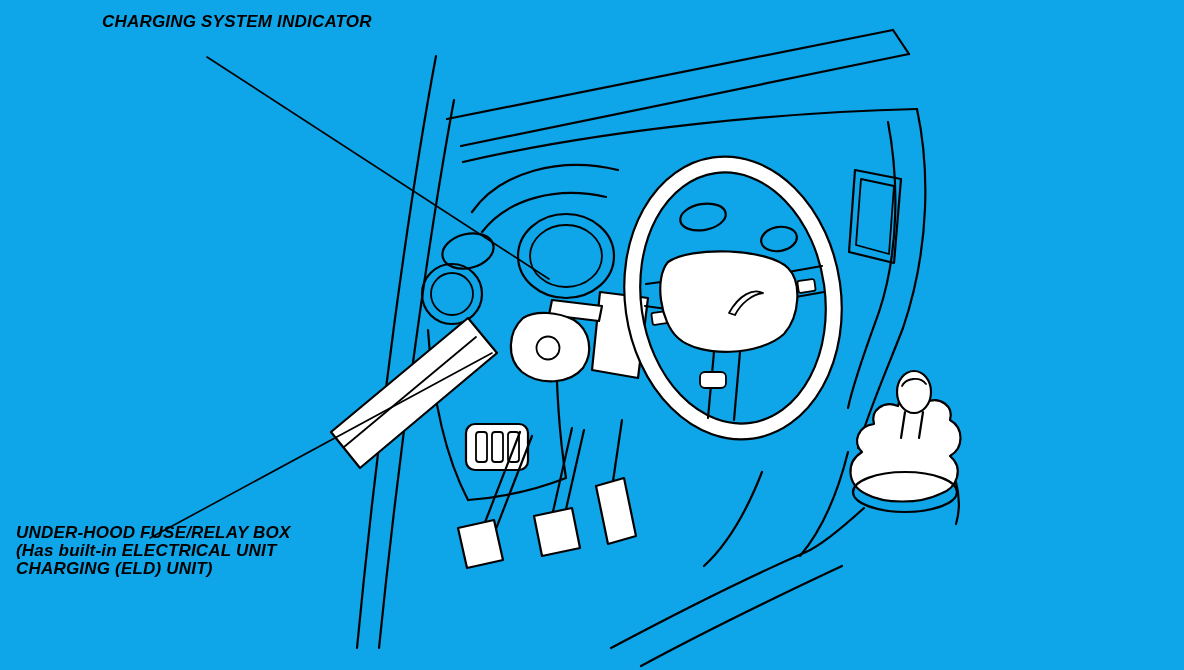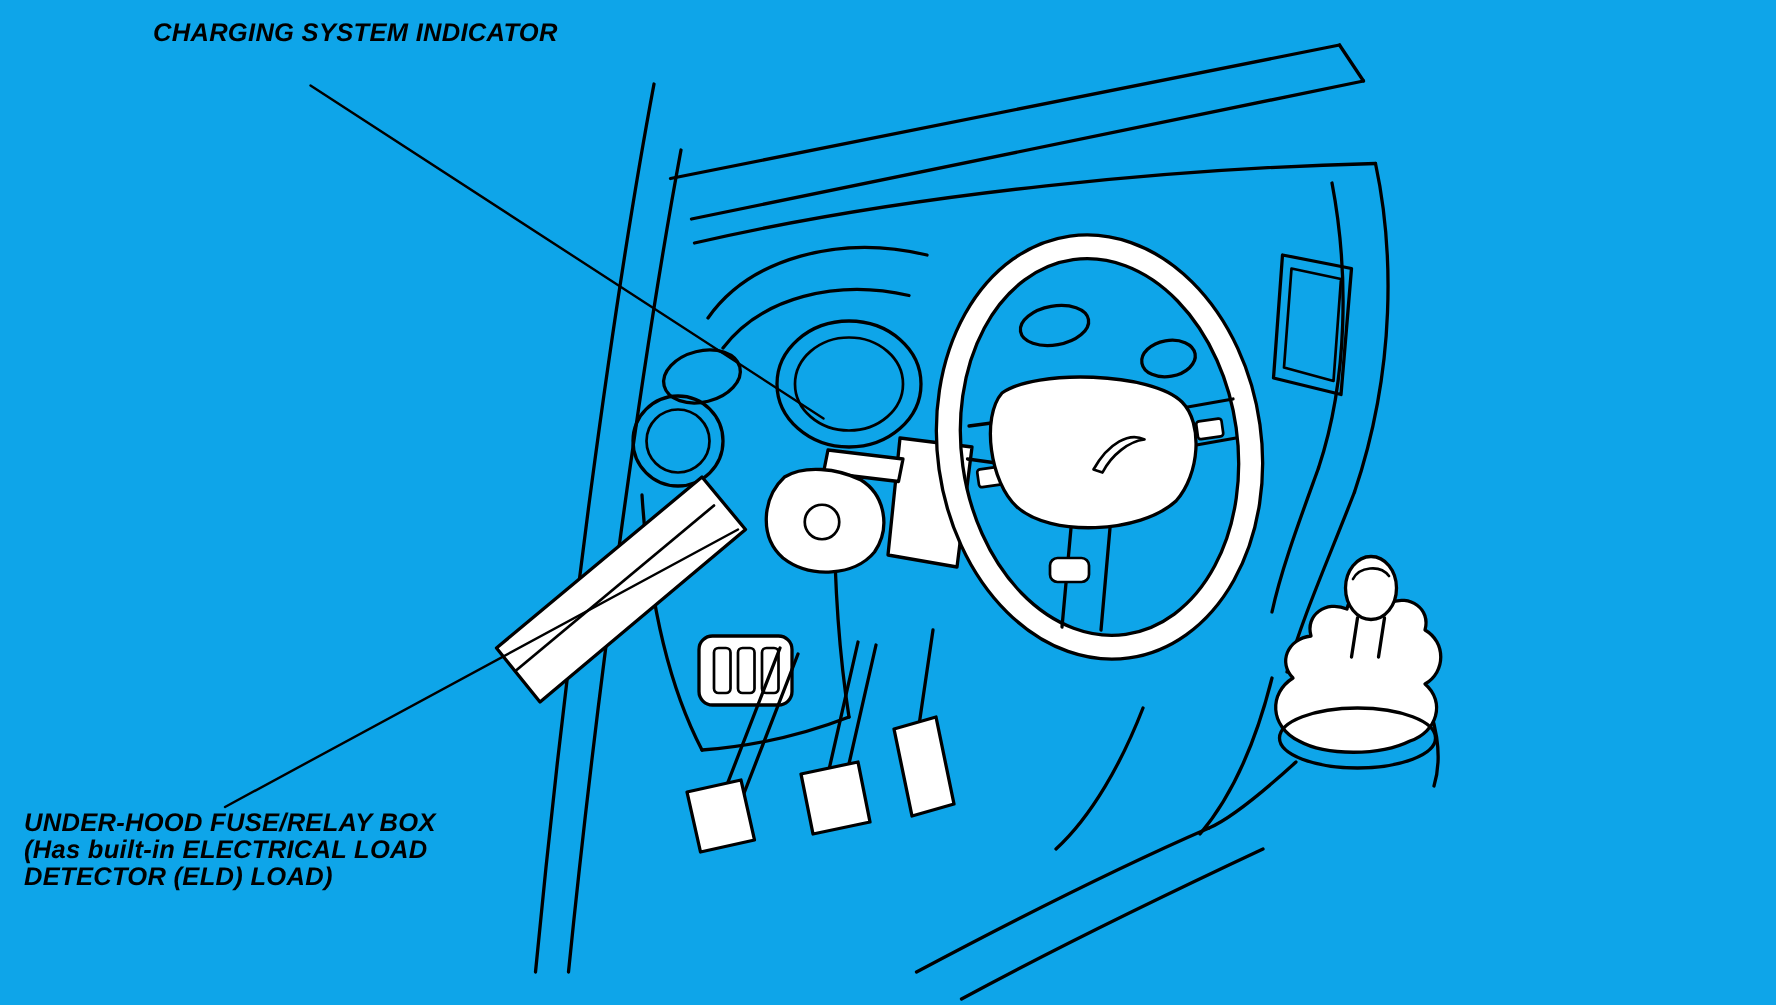--- a/index.html
+++ b/index.html
@@ -25,21 +25,21 @@
     position: absolute;
     color: #000000;
     font-weight: 700;
     font-size: 17px;
     line-height: 18px;
     letter-spacing: 0.2px;
     white-space: nowrap;
   }
   .callout div { margin: 0; padding: 0; }
   #callout-charging { left: 102px; top: 13px; }
-  #callout-fusebox  { left: 16px;  top: 540px; }
+  #callout-fusebox  { left: 16px;  top: 524px; }
 </style>
 </head>
 <body>
 
 <div id="stage">
 
   <svg width="1184" height="670" viewBox="0 0 1184 670">
     <g stroke="#000000" fill="none" stroke-width="2.2" stroke-linecap="round" stroke-linejoin="round">
 
       <g>
@@ -158,17 +158,17 @@
       </g>
     </g>
   </svg>
 
   <div class="callout" id="callout-charging">
     <div>CHARGING SYSTEM INDICATOR</div>
   </div>
 
   <div class="callout" id="callout-fusebox">
     <div>UNDER-HOOD FUSE/RELAY BOX</div>
-    <div>(Has built-in ELECTRICAL LOAD</div>
-    <div>DETECTOR (ELD) LOAD)</div>
+    <div>(Has built-in ELECTRICAL UNIT</div>
+    <div>CHARGING (ELD) UNIT)</div>
   </div>
 
 </div>
 
 </body></html>

